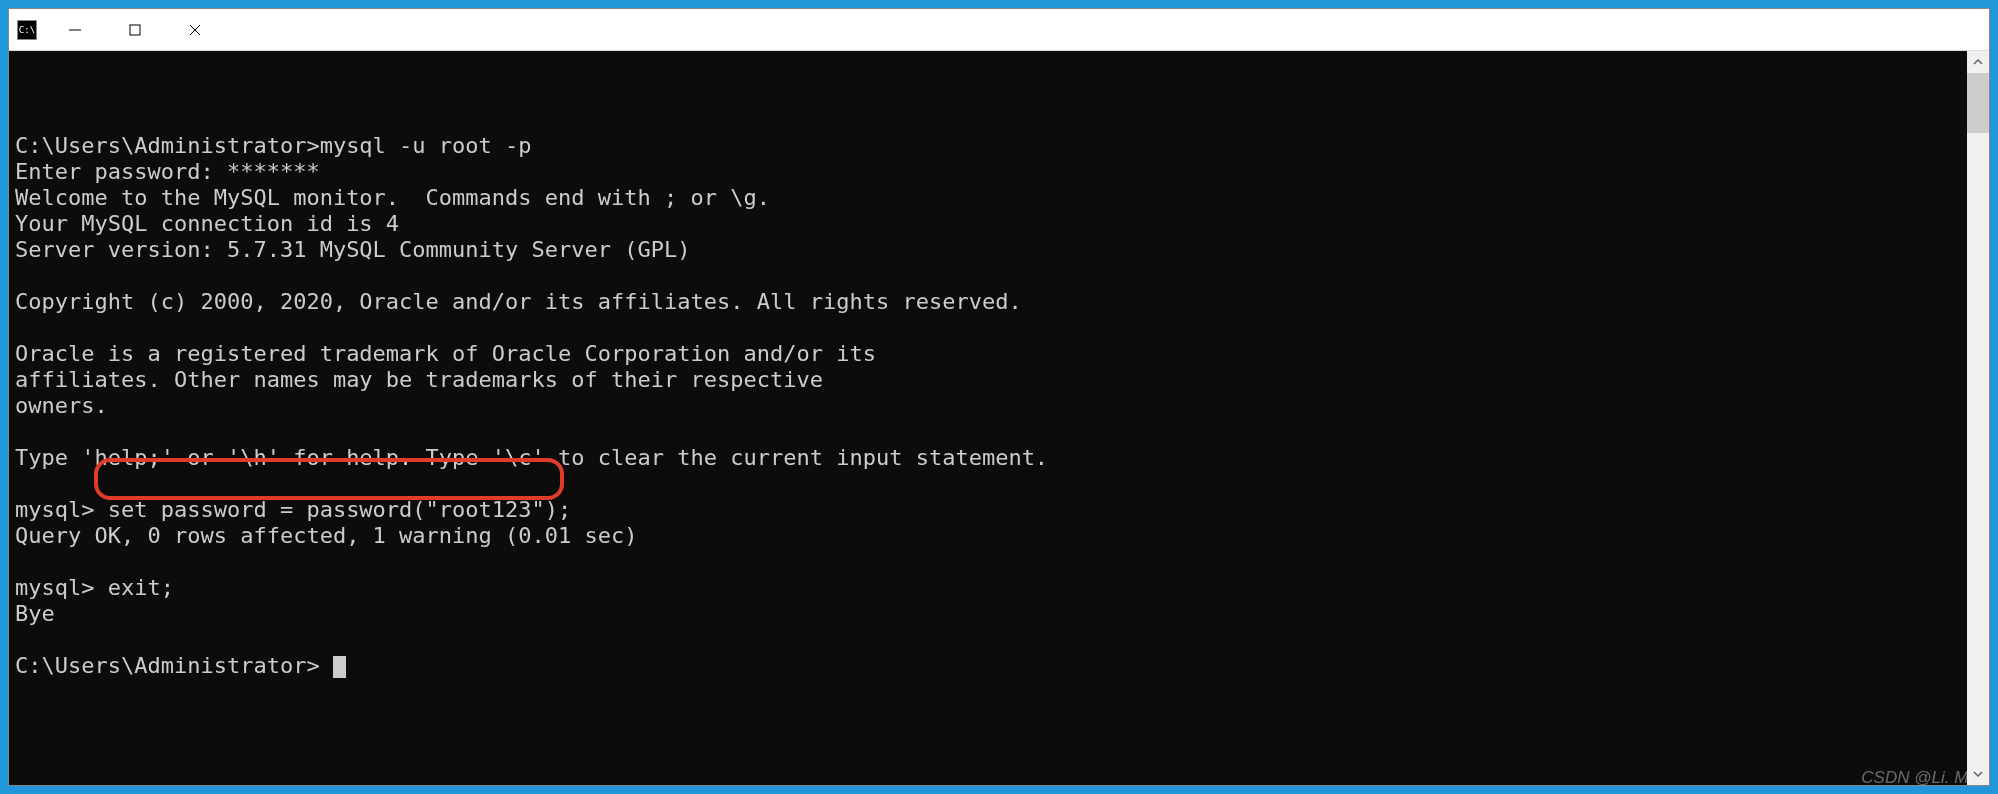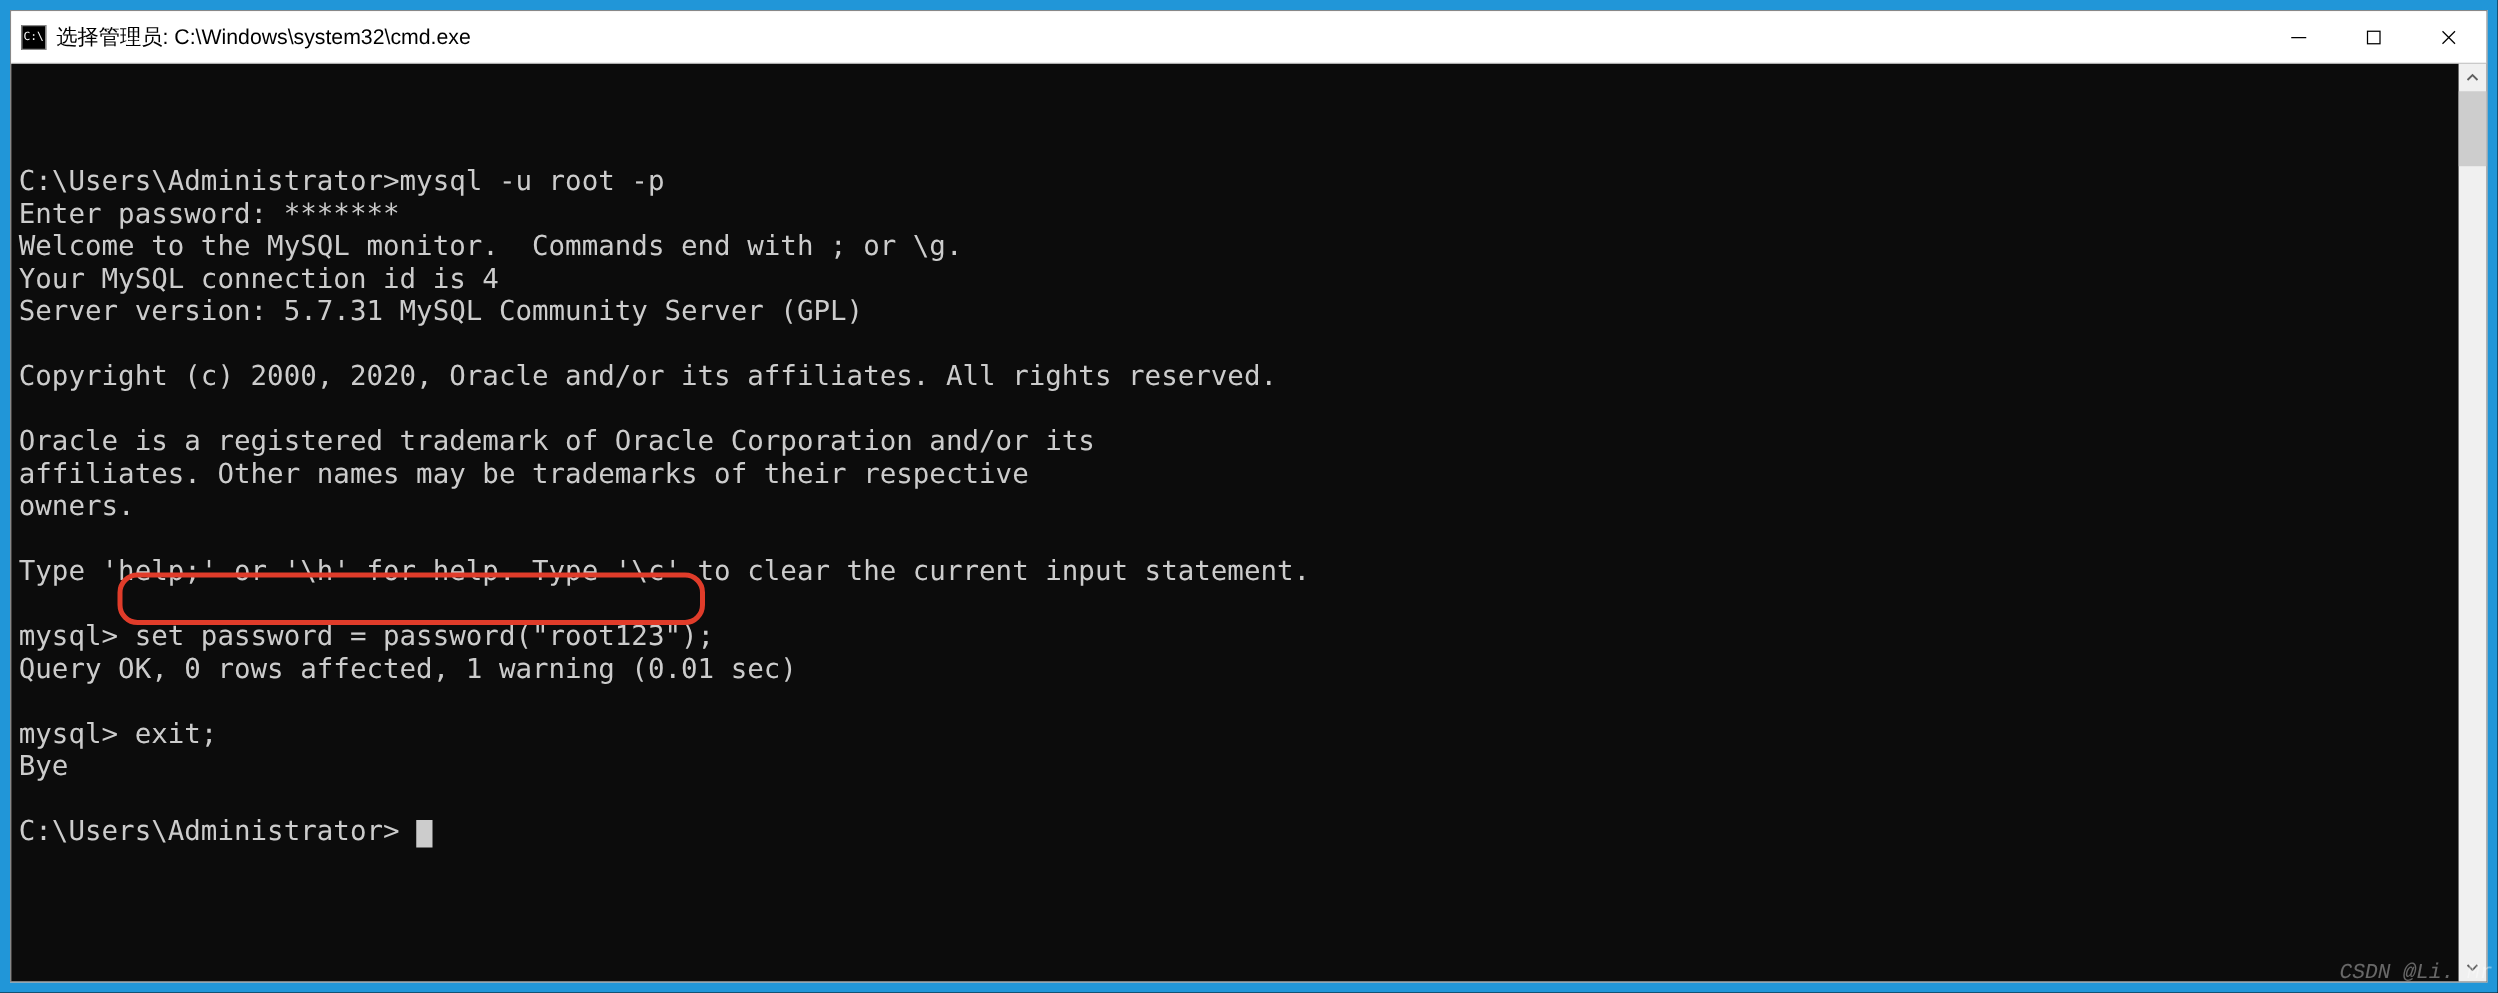--- a/index.html
+++ b/index.html
@@ -122,38 +122,37 @@
     .cursor-block {
       display: inline-block;
       width: 13px;
       height: 22px;
       background: #cccccc;
       vertical-align: text-bottom;
     }
     .watermark {
       position: absolute;
       bottom: 6px;
-      right: 4px;
+      right: 24px;
       font-size: 17px;
       color: rgba(255,255,255,0.38);
-      font-family: Liberation Mono, monospace;
+      font-family: Liberation Sans, sans-serif;
       font-style: italic;
     }
     .line {
       display: block;
       height: 26px;
     }
   </style>
 </head>
 <body>
 
 <div class="window">
   <div class="titlebar">
     <div class="app-icon">C:\</div>
-    <div class="title-text">选择管理员: C:\Windows\system32\cmd.exe</div>
     <div class="window-controls">
       <div class="win-btn">
         <svg viewBox="0 0 14 14">
             <line x1="1" y1="7" x2="13" y2="7" stroke="#000" stroke-width="1"></line>
           </svg>
       </div>
       <div class="win-btn">
         <svg viewBox="0 0 14 14">
             <rect x="2" y="2" width="10" height="10" fill="none" stroke="#000" stroke-width="1"></rect>
           </svg>

